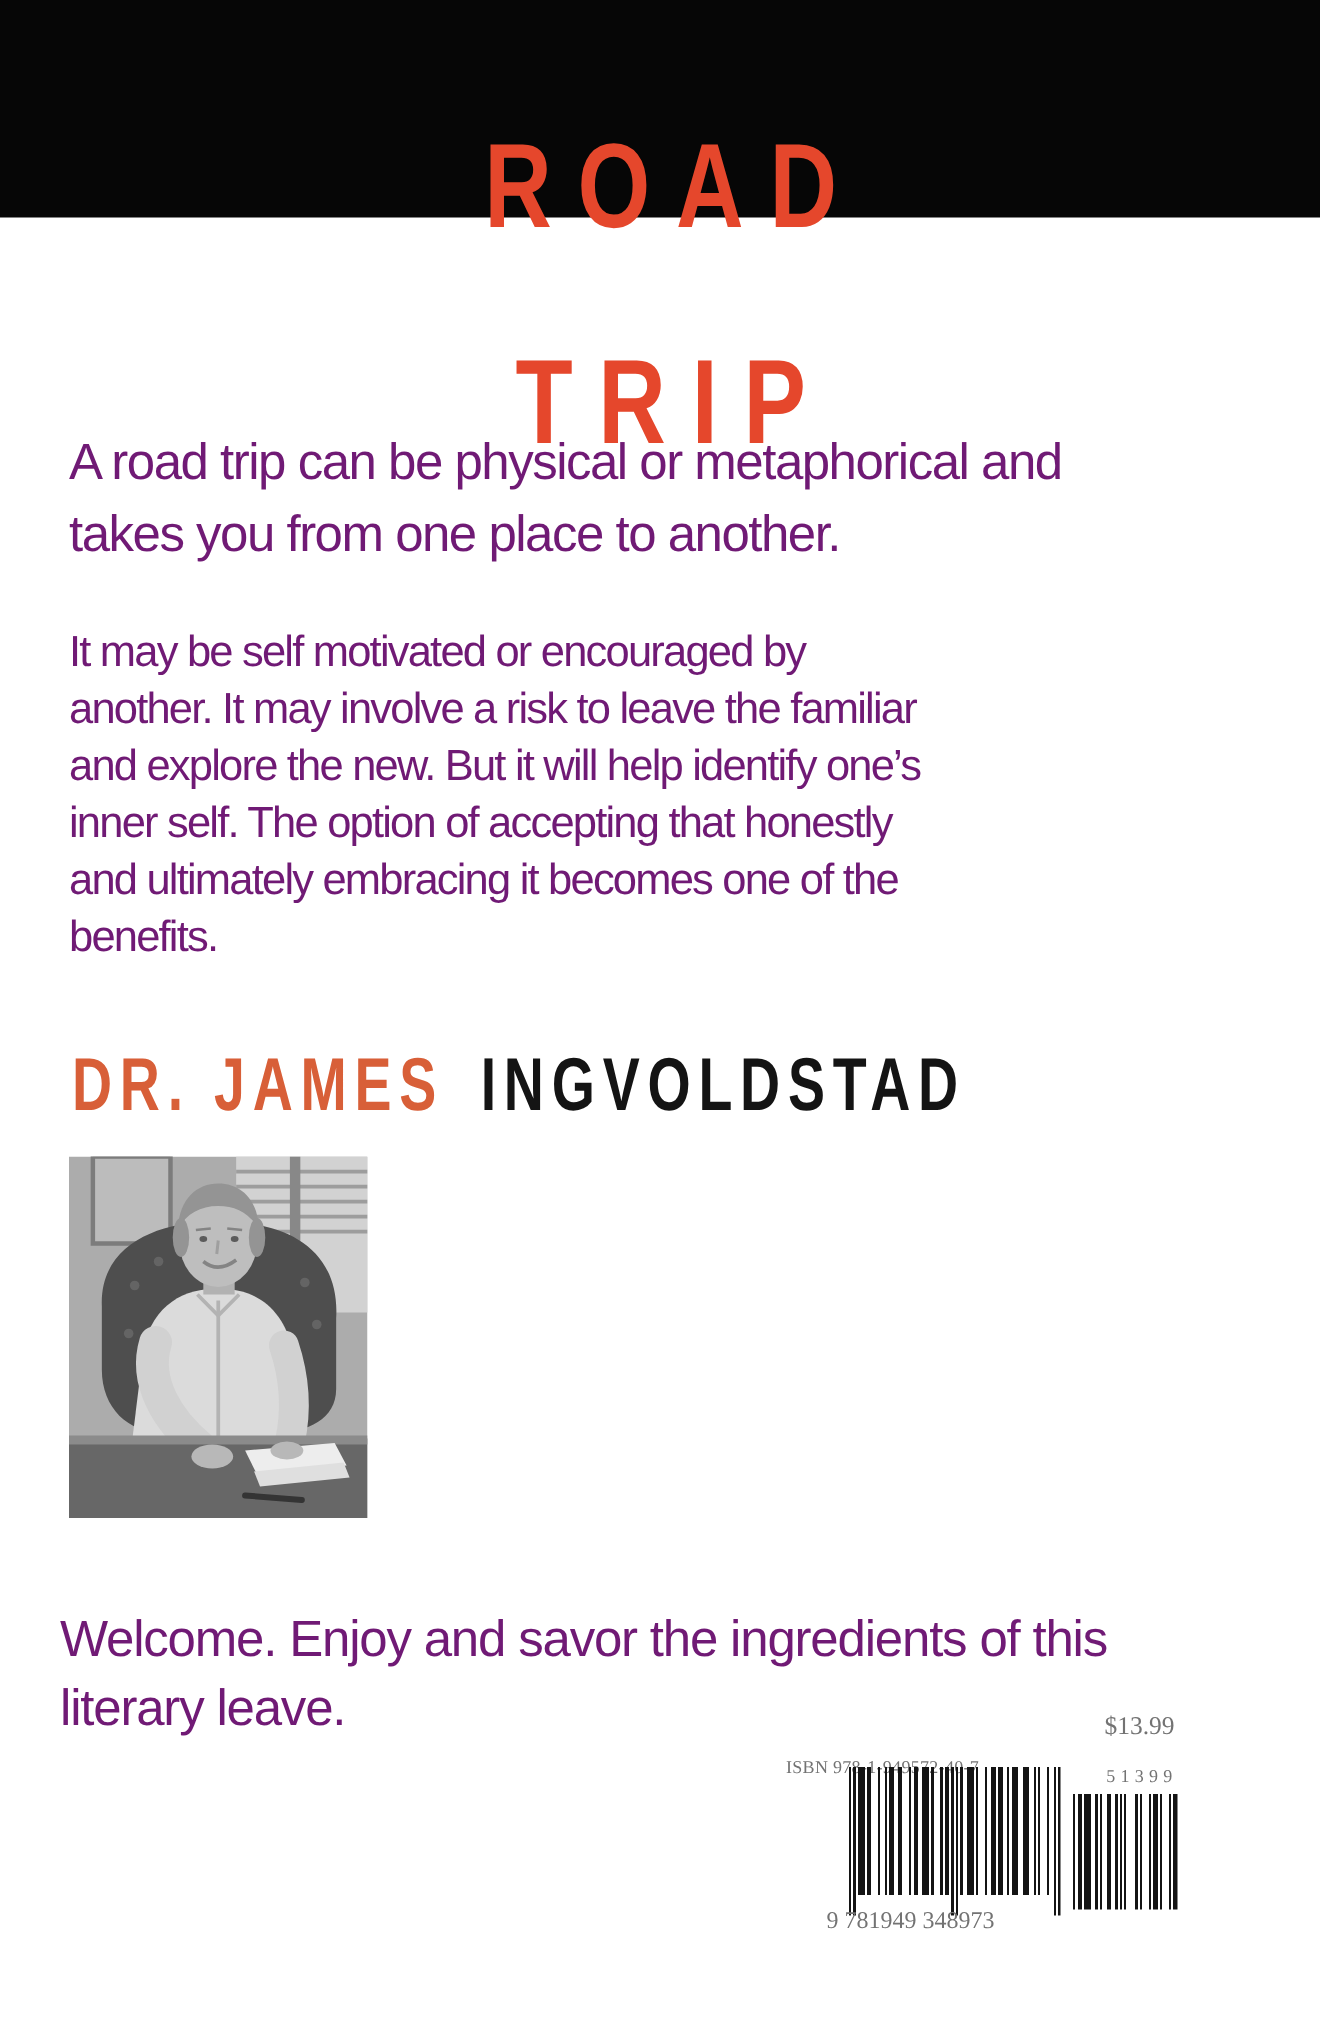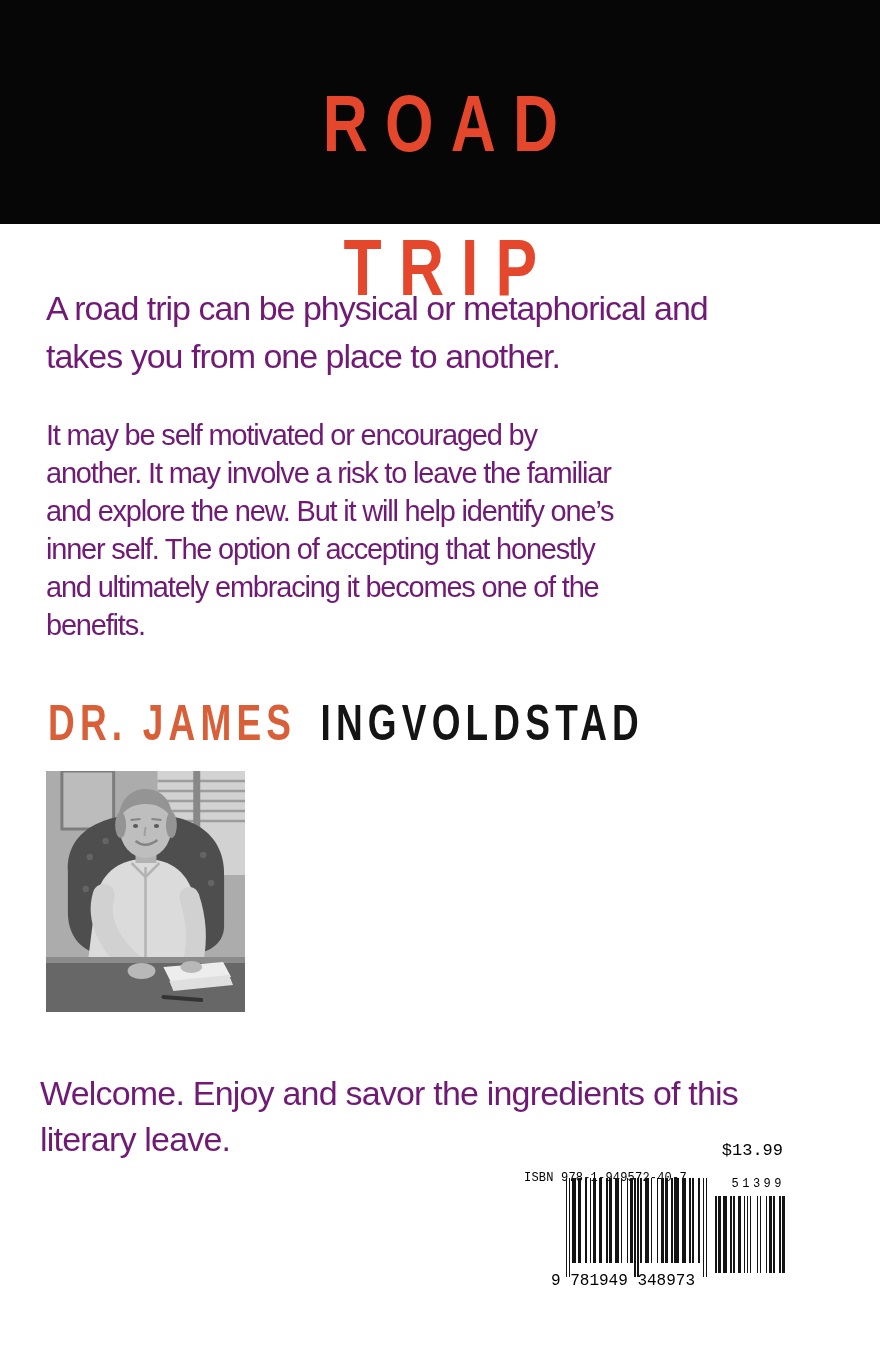--- a/index.html
+++ b/index.html
@@ -1,21 +1,21 @@
 <!DOCTYPE html>
 <html><head>
 <meta charset="utf-8">
 <style>
   html,body{margin:0;padding:0;background:#fff;}
   #cover{
     position:relative; width:880px; height:1360px; overflow:hidden;
     background:#ffffff; font-family:"Liberation Sans", sans-serif;
   }
   
-  .header-band{position:absolute; left:0; top:0; width:880px; height:224px; background:#060606;}
+  .header-band{position:absolute; left:0; top:0; width:880px; height:145px; background:#060606;}
   .book-title{
     margin:0; padding-top:16px; text-align:center;
     font-size:80px; line-height:72px; font-weight:700; letter-spacing:22px;
     transform:translateX(9px) scaleX(0.78); transform-origin:center top;
     white-space:pre-line;
   }
   .book-title .tline{display:block;}
   
   .copy{position:absolute; color:#701a75; white-space:pre-line;}
   .para1{left:46px; top:250px; font-size:34px; line-height:48px; letter-spacing:-1px;}
@@ -34,21 +34,21 @@
   
   .bio{left:272px; top:779px; font-size:32px; line-height:46.5px; letter-spacing:-0.8px;}
   
   .publisher{position:absolute; left:90px; top:1146px; width:320px; text-align:center;}
   .cross-logo{display:block; margin:0 auto; width:62px; height:80px;}
   .publisher-name{
     margin:2px 0 0 0; font-family:"Liberation Serif", serif;
     font-size:23px; letter-spacing:0.4px; font-weight:400;
   }
   
-  .bc{position:absolute; font-family:Liberation Mono, monospace; color:#000000;}
+  .bc{position:absolute; font-family:Liberation Serif, serif; color:#737373;}
   .bc-price{right:97px; top:1141px; font-size:17px;}
   .bc-isbn{left:524px; top:1159px; font-size:12px; letter-spacing:0.2px;margin-top:12px;}
   .bc-supp-num{right:95px; top:1177px; font-size:12px; letter-spacing:3.5px;}
   .bc-digits{left:551px; top:1272px; font-size:16px;}
   .bc-svg{position:absolute;}
   .bc-main{left:566px; top:1178px; width:141px; height:99px;}
   .bc-supp{left:714px; top:1196px; width:71px; height:77px;}
   .bc-svg svg{width:100%; height:100%; display:block; shape-rendering:crispEdges;}
   .bc-svg rect{fill:#141414;}
 </style>

